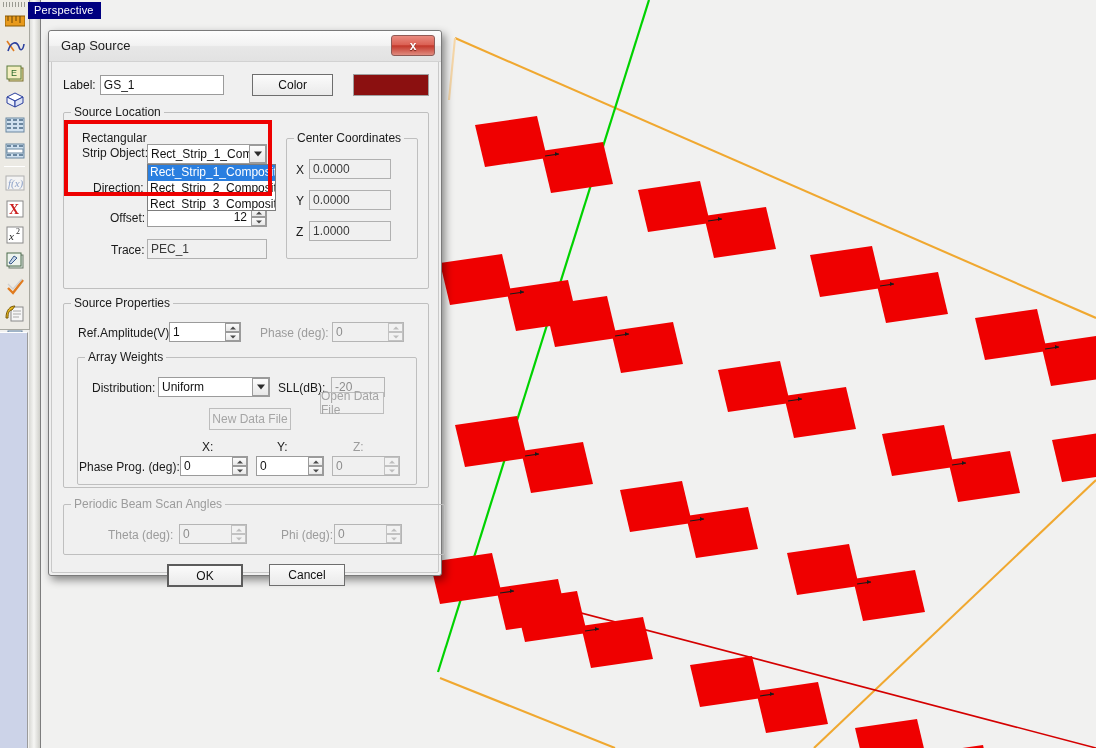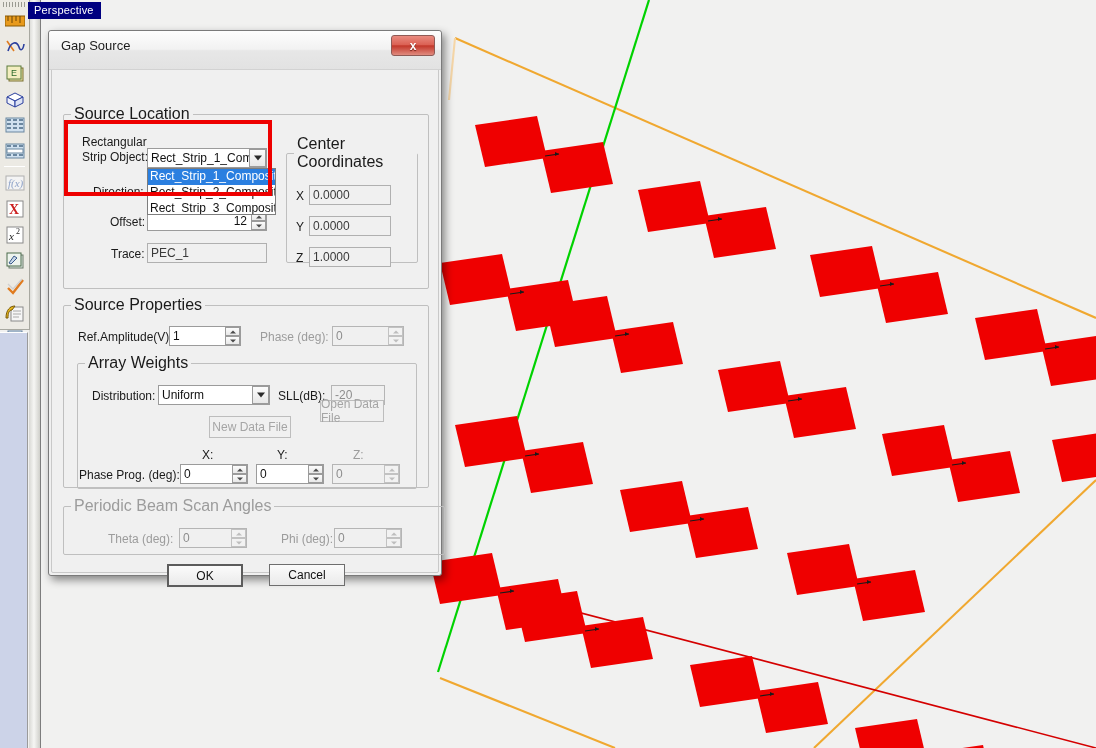--- a/index.html
+++ b/index.html
@@ -64,21 +64,21 @@
     position:absolute; left:48px; top:30px; width:394px; height:546px;
     background:#f0f0f0;
     border:1px solid #7a7a7a;
     border-radius: 3px;
     box-shadow: 3px 4px 9px rgba(0,0,0,.45);
     z-index: 30;
     font-size: 12px; color:#1a1a1a;
   }
   #dialog .outline { position:absolute; inset:2px; border:1px solid #c9c9c9; border-radius:2px; pointer-events:none;}
   #titlebar {
-    height: 39px; position:relative;
+    height: 31px; position:relative;
     background: linear-gradient(180deg,#fdfdfd 0%, #f2f2f2 48%, #e7e7e7 52%, #e2e2e2 100%);
     border-bottom:1px solid #d2d2d2;
     border-radius:3px 3px 0 0;
   }
   #titlebar .ttl {
     position:absolute; left:12px; top:7px; font-size:13px; color:#1c1c1c;
   }
   #closebtn {
     position:absolute; right:6px; top:4px; width:44px; height:21px;
     border:1px solid #8e5a55; border-radius:3px;
@@ -107,21 +107,21 @@
     border:1px solid #6e6e6e; height:22px;
     font-family:"Liberation Sans",sans-serif; font-size:12px; color:#101010;
     display:flex; align-items:center; justify-content:center; cursor:pointer;
   }
   .btn.dis { color:#a5a5a5; border-color:#bdbdbd; background:#f0f0f0; }
 
   fieldset.grp {
     position:absolute; border:1px solid #bfbfbf; border-radius:2px; margin:0; padding:0;
   }
   fieldset.grp > legend {
-    font-size:16px; color:#1a1a1a; margin-left:7px; padding:0 3px;
+    font-size:12px; color:#1a1a1a; margin-left:7px; padding:0 3px;
   }
   fieldset.grp > legend.dis { color:#9c9c9c; }
 
   
   .spin { position:relative; display:inline-block; }
   .spin .sbtns {
     position:absolute; right:1px; top:1px; width:15px; height:18px;
     display:flex; flex-direction:column;
   }
   .spin .sbtns i {
@@ -378,20 +378,26 @@
 
   <div id="titlebar">
     <div class="ttl">Gap Source</div>
     <div id="closebtn">
       <span>x</span>
     </div>
   </div>
 
   <div id="dlgbody">
 
+    <div class="row" style="position:absolute;left:4px;top:6px;width:366px;height:24px;">
+      <div class="lbl" style="width:38px;">Label:</div>
+      <div class="txt" style="width:128px;">GS_1</div>
+      <div class="btn" style="width:84px;margin-left:28px;">Color</div>
+      <div style="width:78px;height:22px;margin-left:20px;background:#8b1010;border:1px solid #a0a0a0;"></div>
+    </div>
 
     <fieldset class="grp" style="left:4px;top:38px;width:366px;height:184px;">
       <legend>Source Location</legend>
 
       <div class="lbl" style="position:absolute;left:18px;top:12px;">Rectangular</div>
       <div class="lbl" style="position:absolute;left:18px;top:27px;">Strip Object:</div>
 
       <div class="combo" style="position:absolute;left:83px;top:25px;width:120px;height:20px;">
         <div class="txt" style="width:120px;height:20px;padding-right:19px;overflow:hidden;white-space:nowrap;">Rect_Strip_1_Comp</div>
         <div class="arrow"></div>

